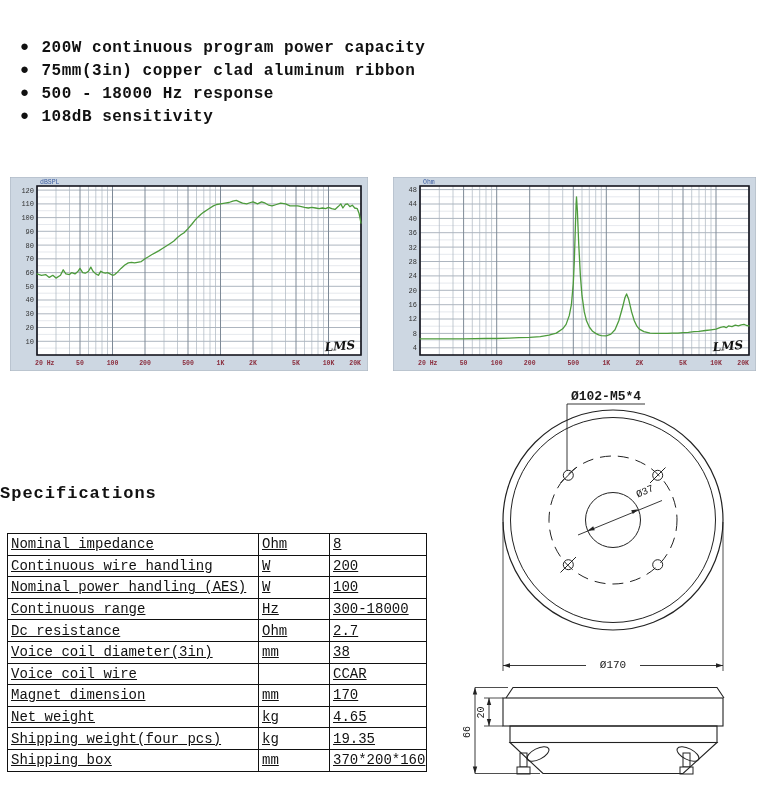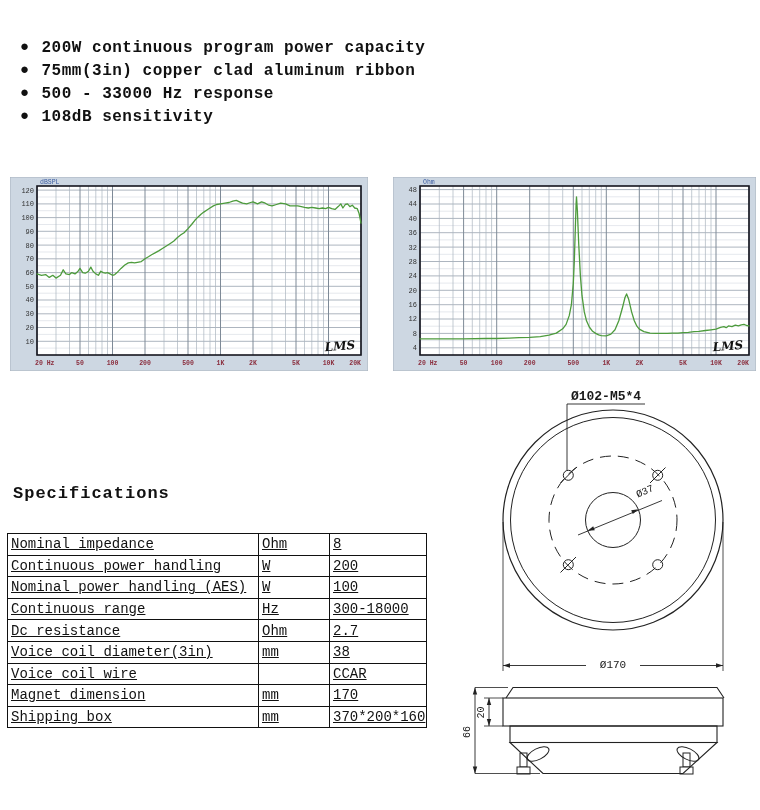--- a/index.html
+++ b/index.html
@@ -12,21 +12,21 @@
                letter-spacing:.5px;white-space:nowrap;}
   .features .dot{font-size:15px;margin-right:12px;line-height:1;}
 
   
   .chart{position:absolute;}
   #chart-spl{left:10px;top:177px;width:358px;height:194px;}
   #chart-imp{left:393px;top:177px;width:363px;height:194px;}
   .chart svg{display:block;}
 
   
-  .spec-title{position:absolute;left:13px;top:484px;margin:0;font-size:17px;font-weight:bold;
+  .spec-title{position:absolute;left:0;top:484px;margin:0;font-size:17px;font-weight:bold;
               letter-spacing:1px;}
   .spec-table{position:absolute;left:7px;top:533px;width:419px;border-collapse:collapse;
               table-layout:fixed;}
   .spec-table td{border:1.6px solid #111;height:20.6px;font-size:14px;padding:0 3px;
                  white-space:nowrap;overflow:hidden;vertical-align:middle;text-decoration:underline;}
   .spec-table col.c1{width:251px;} .spec-table col.c2{width:71px;} .spec-table col.c3{width:97px;}
 
   
   .drawing{position:absolute;left:440px;top:380px;width:320px;height:430px;}
   .drawing text{font-family:"Liberation Mono", "DejaVu Sans Mono", monospace;fill:#1a1a1a;}
@@ -41,21 +41,21 @@
       <li>
         <span class="dot">●</span>
         <span>200W continuous program power capacity</span>
       </li>
       <li>
         <span class="dot">●</span>
         <span>75mm(3in) copper clad aluminum ribbon</span>
       </li>
       <li>
         <span class="dot">●</span>
-        <span>500 - 33000 Hz response</span>
+        <span>500 - 18000 Hz response</span>
       </li>
       <li>
         <span class="dot">●</span>
         <span>108dB sensitivity</span>
       </li>
     </ul>
 
   <div class="chart" id="chart-spl">
       <svg xmlns="http://www.w3.org/2000/svg" width="358" height="194">
         <rect x="0" y="0" width="358" height="194" fill="#cdd7e2" stroke="#a8b2bd" stroke-width="1"></rect>
@@ -232,21 +232,21 @@
         <col class="c2">
         <col class="c3">
       </colgroup>
     <tbody id="spec-body">
         <tr>
           <td>Nominal impedance</td>
           <td>Ohm</td>
           <td>8</td>
         </tr>
         <tr>
-          <td>Continuous power handling</td>
+          <td>Continuous wire handling</td>
           <td>W</td>
           <td>200</td>
         </tr>
         <tr>
           <td>Nominal power handling (AES)</td>
           <td>W</td>
           <td>100</td>
         </tr>
         <tr>
           <td>Continuous range</td>
@@ -265,20 +265,30 @@
         </tr>
         <tr>
           <td>Voice coil wire</td>
           <td></td>
           <td>CCAR</td>
         </tr>
         <tr>
           <td>Magnet dimension</td>
           <td>mm</td>
           <td>170</td>
+        </tr>
+        <tr>
+          <td>Net weight</td>
+          <td>kg</td>
+          <td>4.65</td>
+        </tr>
+        <tr>
+          <td>Shipping weight(four pcs)</td>
+          <td>kg</td>
+          <td>19.35</td>
         </tr>
         <tr>
           <td>Shipping box</td>
           <td>mm</td>
           <td>370*200*160</td>
         </tr>
       </tbody>
   </table>
 
   <svg class="drawing" viewBox="0 0 320 430" width="320" height="430" xmlns="http://www.w3.org/2000/svg">

